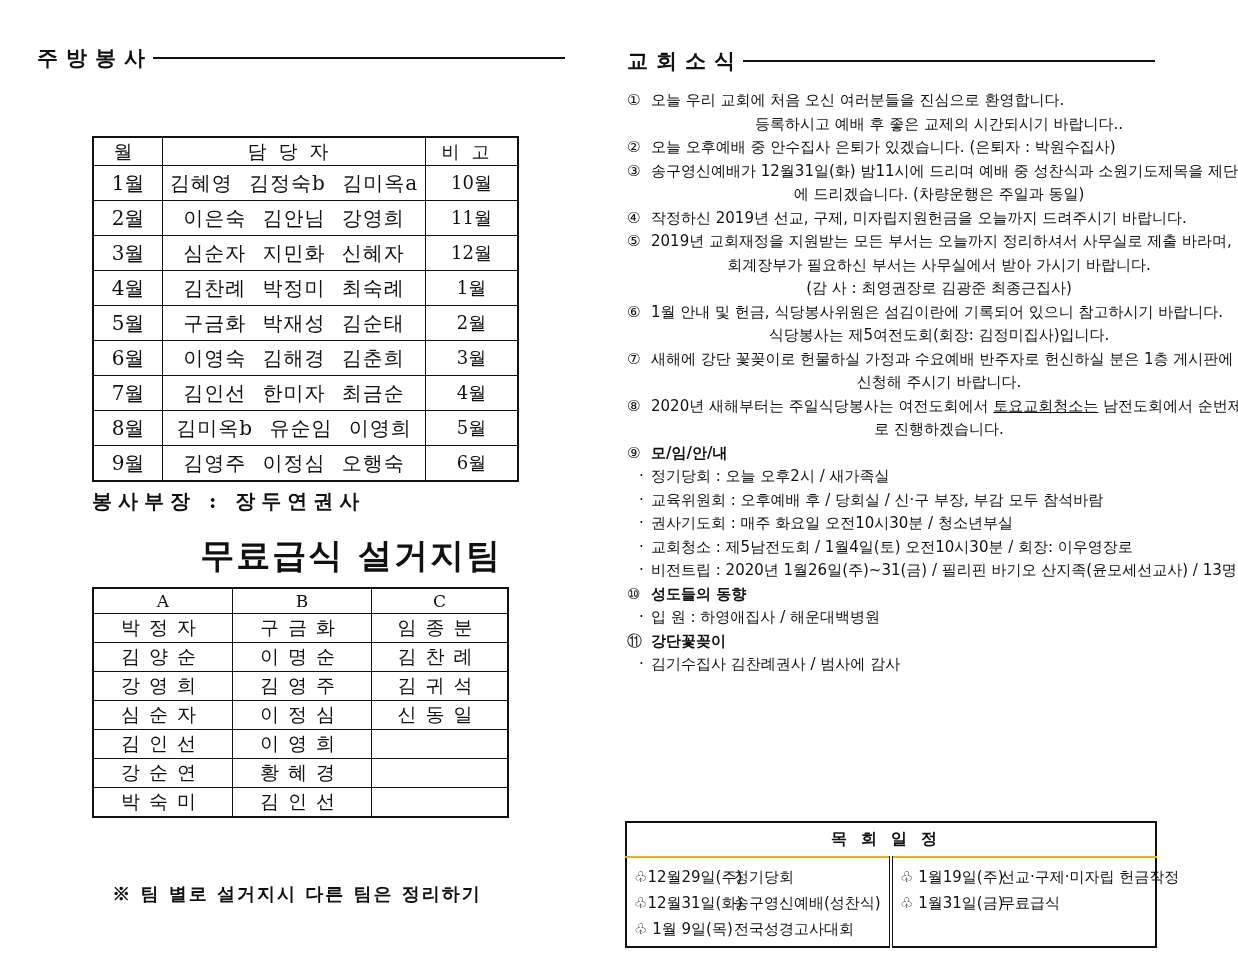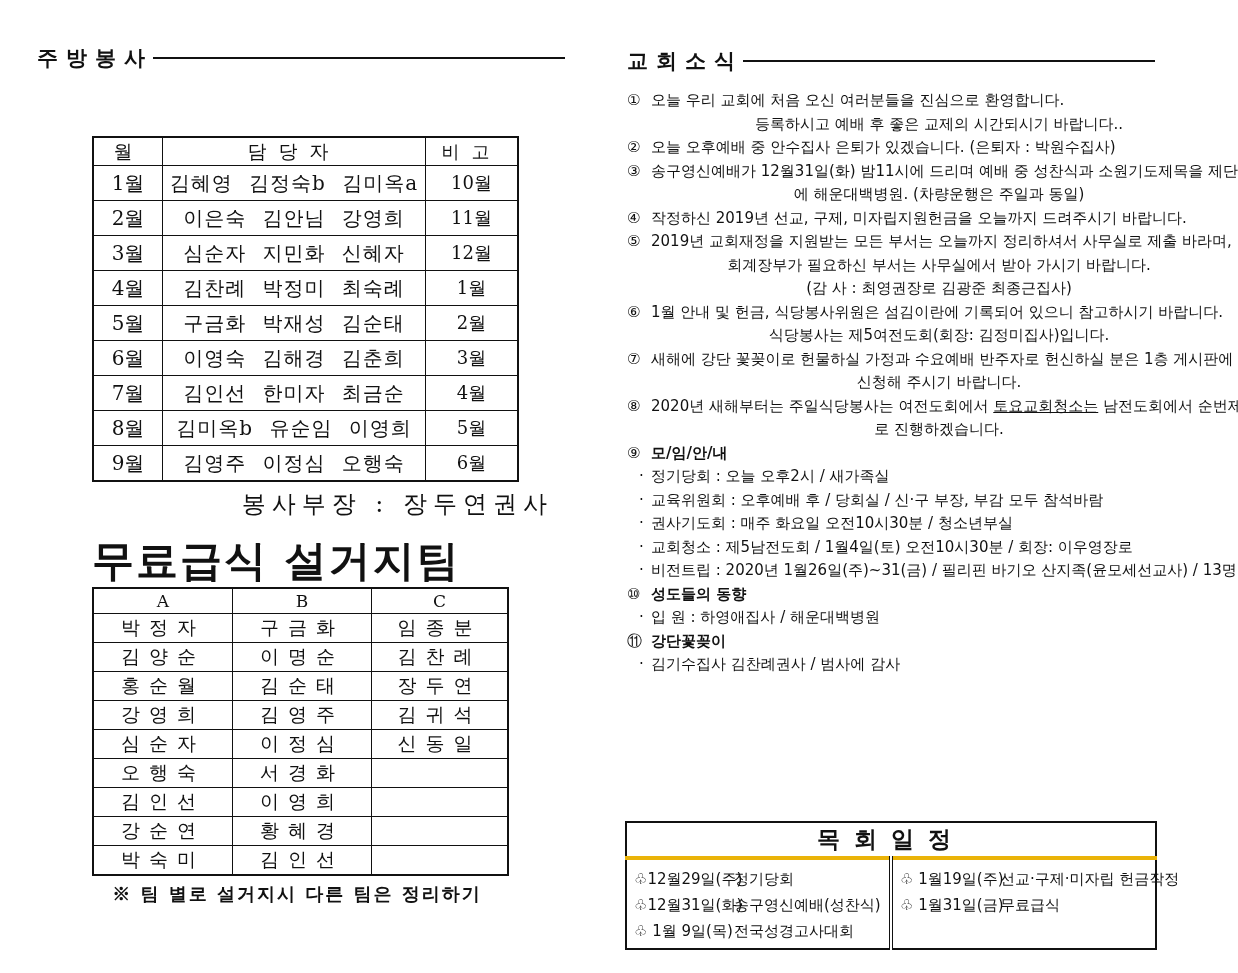--- a/index.html
+++ b/index.html
@@ -22,27 +22,27 @@
   table{border-collapse:collapse;table-layout:fixed;}
   .t1{position:absolute;left:92px;top:136px;width:421px;border:2px solid #111;
       font-family:"DejaVu Serif","Liberation Serif",serif;}
   .t1 th,.t1 td{border:1px solid #111;text-align:center;vertical-align:middle;padding:0;}
   .t1 th{height:27px;font-size:19px;font-weight:normal;letter-spacing:10px;}
   .t1 td{height:34px;font-size:20px;}
   .t1 .c0{width:68px;}
   .t1 .c1{width:262px;word-spacing:9px;letter-spacing:1px;}
   .t1 .c2{width:91px;font-size:18px;}
   .t1 th.c1,.t1 th.c2{letter-spacing:12px;margin-top:36px;}
-  .t1-footer{position:absolute;left:92px;top:488px;width:461px;text-align:right;
-    font-size:24px;font-weight:normal;letter-spacing:6px;white-space:nowrap;
-    font-family:"DejaVu Serif","Liberation Serif",serif;}
-
-  
-  .t2-title{position:absolute;left:92px;top:533px;width:410px;text-align:left;
-    font-size:42px;font-weight:bold;letter-spacing:2px;white-space:nowrap;
+  .t1-footer{position:absolute;left:92px;top:488px;width:461px;
+    font-size:20px;font-weight:bold;letter-spacing:6px;white-space:nowrap;
+    font-family:"DejaVu Serif","Liberation Serif",serif;}
+
+  
+  .t2-title{position:absolute;left:92px;top:533px;width:410px;text-align:right;
+    font-size:34px;font-weight:bold;letter-spacing:2px;white-space:nowrap;
     font-family:"DejaVu Serif","Liberation Serif",serif;}
   .t2{position:absolute;left:92px;top:587px;width:411px;border:2px solid #111;
       font-family:"DejaVu Serif","Liberation Serif",serif;}
   .t2 th,.t2 td{border:1px solid #111;text-align:center;vertical-align:middle;padding:0;}
   .t2 th{height:24px;font-size:17px;font-weight:normal;}
   .t2 td{height:28px;font-size:19px;letter-spacing:9px;}
   .t2 .c0,.t2 .c1{width:138px;}
   .t2 .c2{width:135px;}
   .t2-note{position:absolute;left:92px;top:882px;width:410px;text-align:center;
     font-size:18px;font-weight:bold;letter-spacing:2px;white-space:nowrap;
@@ -54,22 +54,22 @@
   .news-line{white-space:nowrap;}
   .news-num{display:inline-block;width:24px;}
   .news-line.cont{padding-left:24px;text-align:center;}
   .news-line.bullet{padding-left:12px;}
   .bullet-dot{display:inline-block;width:12px;}
   .news-title{font-weight:bold;}
   .underline{text-decoration:underline;}
 
   
   .sched{position:absolute;left:625px;top:821px;width:532px;border:2px solid #111;}
-  .sched th{border-bottom:4px solid #eab308;height:31px;text-align:center;
-    font-size:23px;font-weight:bold;letter-spacing:14px;
+  .sched th{border-bottom:2px solid #eab308;height:31px;text-align:center;
+    font-size:16px;font-weight:bold;letter-spacing:14px;
     font-family:"DejaVu Serif","Liberation Serif",serif;}
   .sched td{vertical-align:top;padding:6px 6px 4px 7px;height:72px;}
   .sched td.cell-l{width:264px;}
   .sched td.cell-r{border-left:4px double #111;}
   .sched-line{display:flex;font-size:15px;line-height:26px;white-space:nowrap;}
   .sched-date{white-space:pre;flex:none;width:100px;}
   .sched-event{flex:1;}
 </style>
 </head>
 <body>
@@ -156,38 +156,28 @@
           <td class="c0">박정자</td>
           <td class="c1">구금화</td>
           <td class="c2">임종분</td>
         </tr>
         <tr>
           <td class="c0">김양순</td>
           <td class="c1">이명순</td>
           <td class="c2">김찬례</td>
         </tr>
         <tr>
-          <td class="c0">홍순월</td>
-          <td class="c1">김순태</td>
-          <td class="c2">장두연</td>
-        </tr>
-        <tr>
           <td class="c0">강영희</td>
           <td class="c1">김영주</td>
           <td class="c2">김귀석</td>
         </tr>
         <tr>
           <td class="c0">심순자</td>
           <td class="c1">이정심</td>
           <td class="c2">신동일</td>
-        </tr>
-        <tr>
-          <td class="c0">오행숙</td>
-          <td class="c1">서경화</td>
-          <td class="c2"></td>
         </tr>
         <tr>
           <td class="c0">김인선</td>
           <td class="c1">이영희</td>
           <td class="c2"></td>
         </tr>
         <tr>
           <td class="c0">강순연</td>
           <td class="c1">황혜경</td>
           <td class="c2"></td>
@@ -210,21 +200,21 @@
   <div class="news-list">
       <div class="news-item">
         <div class="news-line"><span class="news-num">①</span><span>오늘 우리 교회에 처음 오신 여러분들을 진심으로 환영합니다.</span></div>
         <div class="news-line cont"><span>등록하시고 예배 후 좋은 교제의 시간되시기 바랍니다..</span></div>
       </div>
       <div class="news-item">
         <div class="news-line"><span class="news-num">②</span><span>오늘 오후예배 중 안수집사 은퇴가 있겠습니다. (은퇴자 : 박원수집사)</span></div>
       </div>
       <div class="news-item">
         <div class="news-line"><span class="news-num">③</span><span>송구영신예배가 12월31일(화) 밤11시에 드리며 예배 중 성찬식과 소원기도제목을 제단</span></div>
-        <div class="news-line cont"><span>에 해운대백병원. (차량운행은 주일과 동일)</span></div>
+        <div class="news-line cont"><span>에 드리겠습니다. (차량운행은 주일과 동일)</span></div>
       </div>
       <div class="news-item">
         <div class="news-line"><span class="news-num">④</span><span>작정하신 2019년 선교, 구제, 미자립지원헌금을 오늘까지 드려주시기 바랍니다.</span></div>
       </div>
       <div class="news-item">
         <div class="news-line"><span class="news-num">⑤</span><span>2019년 교회재정을 지원받는 모든 부서는 오늘까지 정리하셔서 사무실로 제출 바라며,</span></div>
         <div class="news-line cont"><span>회계장부가 필요하신 부서는 사무실에서 받아 가시기 바랍니다.</span></div>
         <div class="news-line cont"><span>(감 사 : 최영권장로 김광준 최종근집사)</span></div>
       </div>
       <div class="news-item">

